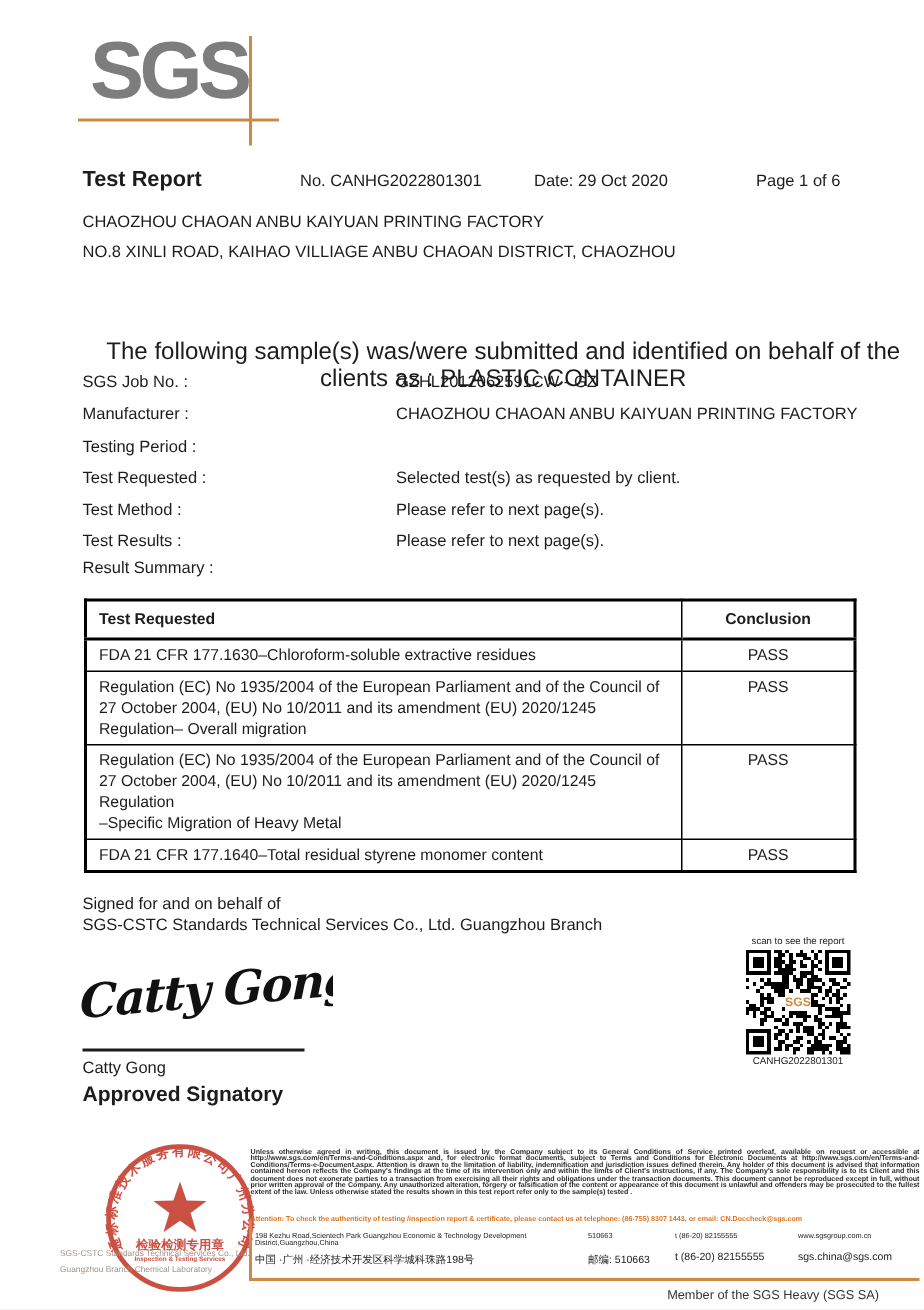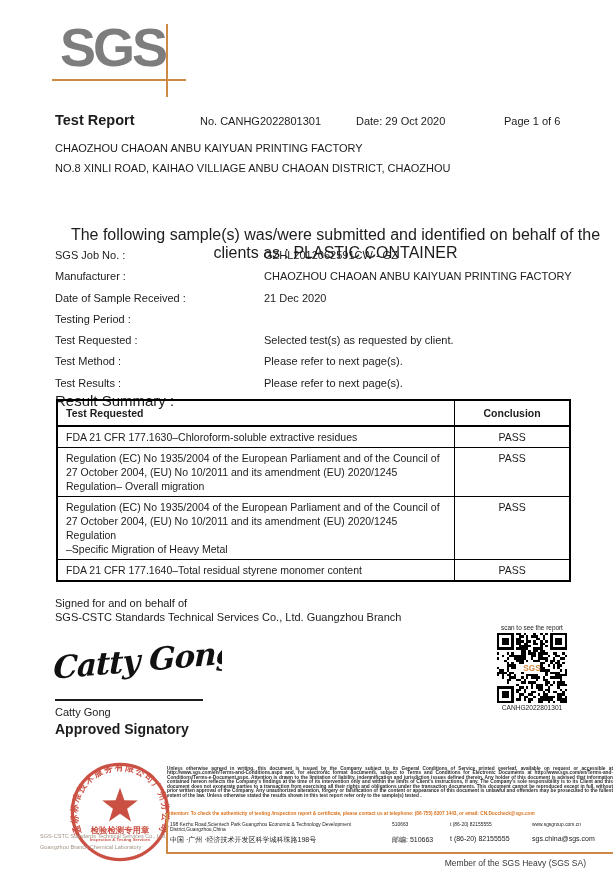--- a/index.html
+++ b/index.html
@@ -20,21 +20,21 @@
   .client-name{left:55px;top:142px;font-size:11px;}
   .client-addr{left:55px;top:162px;font-size:11px;}
 
   .sample-intro{left:55px;top:226px;font-size:16px;text-align:center;}
 
   .info-block{left:55px;top:249px;width:520px;font-size:11px;}
   .info-row{display:flex;height:21.3px;align-items:flex-start;gap:38px;}
   .info-label{width:150px;flex:0 0 150px;}
   .info-value{flex:1;margin-left:21px;}
 
-  .result-summary{left:55px;top:392px;font-size:15px;text-align:right;}
+  .result-summary{left:55px;top:373px;font-size:11px;text-align:right;}
 
   
   .rtable{left:56px;top:399px;width:515px;border-collapse:collapse;font-size:10.5px;}
   .rtable th,.rtable td{border:1px solid #000;padding:3px 8px;vertical-align:top;
                         line-height:14px;}
   .rtable th{font-weight:bold;}
   .rtable{border:2px solid #000;}
   .rtable .col-test{width:397px;text-align:left;white-space:pre-line;}
   .rtable .col-conc{width:100px;text-align:center;}
   .rtable thead th{border-bottom:2px solid #000;padding:5px 8px;}
@@ -98,24 +98,20 @@
   <div class="abs sample-intro">The following sample(s) was/were submitted and identified on behalf of the clients as : PLASTIC CONTAINER</div>
 
   <div class="abs info-block">
     <div class="info-row">
         <span class="info-label">SGS Job No. :</span>
         <span class="info-value">GZHL2012062591CW - GZ</span>
       </div>
     <div class="info-row">
         <span class="info-label">Manufacturer :</span>
         <span class="info-value">CHAOZHOU CHAOAN ANBU KAIYUAN PRINTING FACTORY</span>
-      </div>
-    <div class="info-row">
-        <span class="info-label">Date of Sample Received :</span>
-        <span class="info-value">21 Dec 2020</span>
       </div>
     <div class="info-row">
         <span class="info-label">Testing Period :</span>
       </div>
     <div class="info-row">
         <span class="info-label">Test Requested :</span>
         <span class="info-value">Selected test(s) as requested by client.</span>
       </div>
     <div class="info-row">
         <span class="info-label">Test Method :</span>

